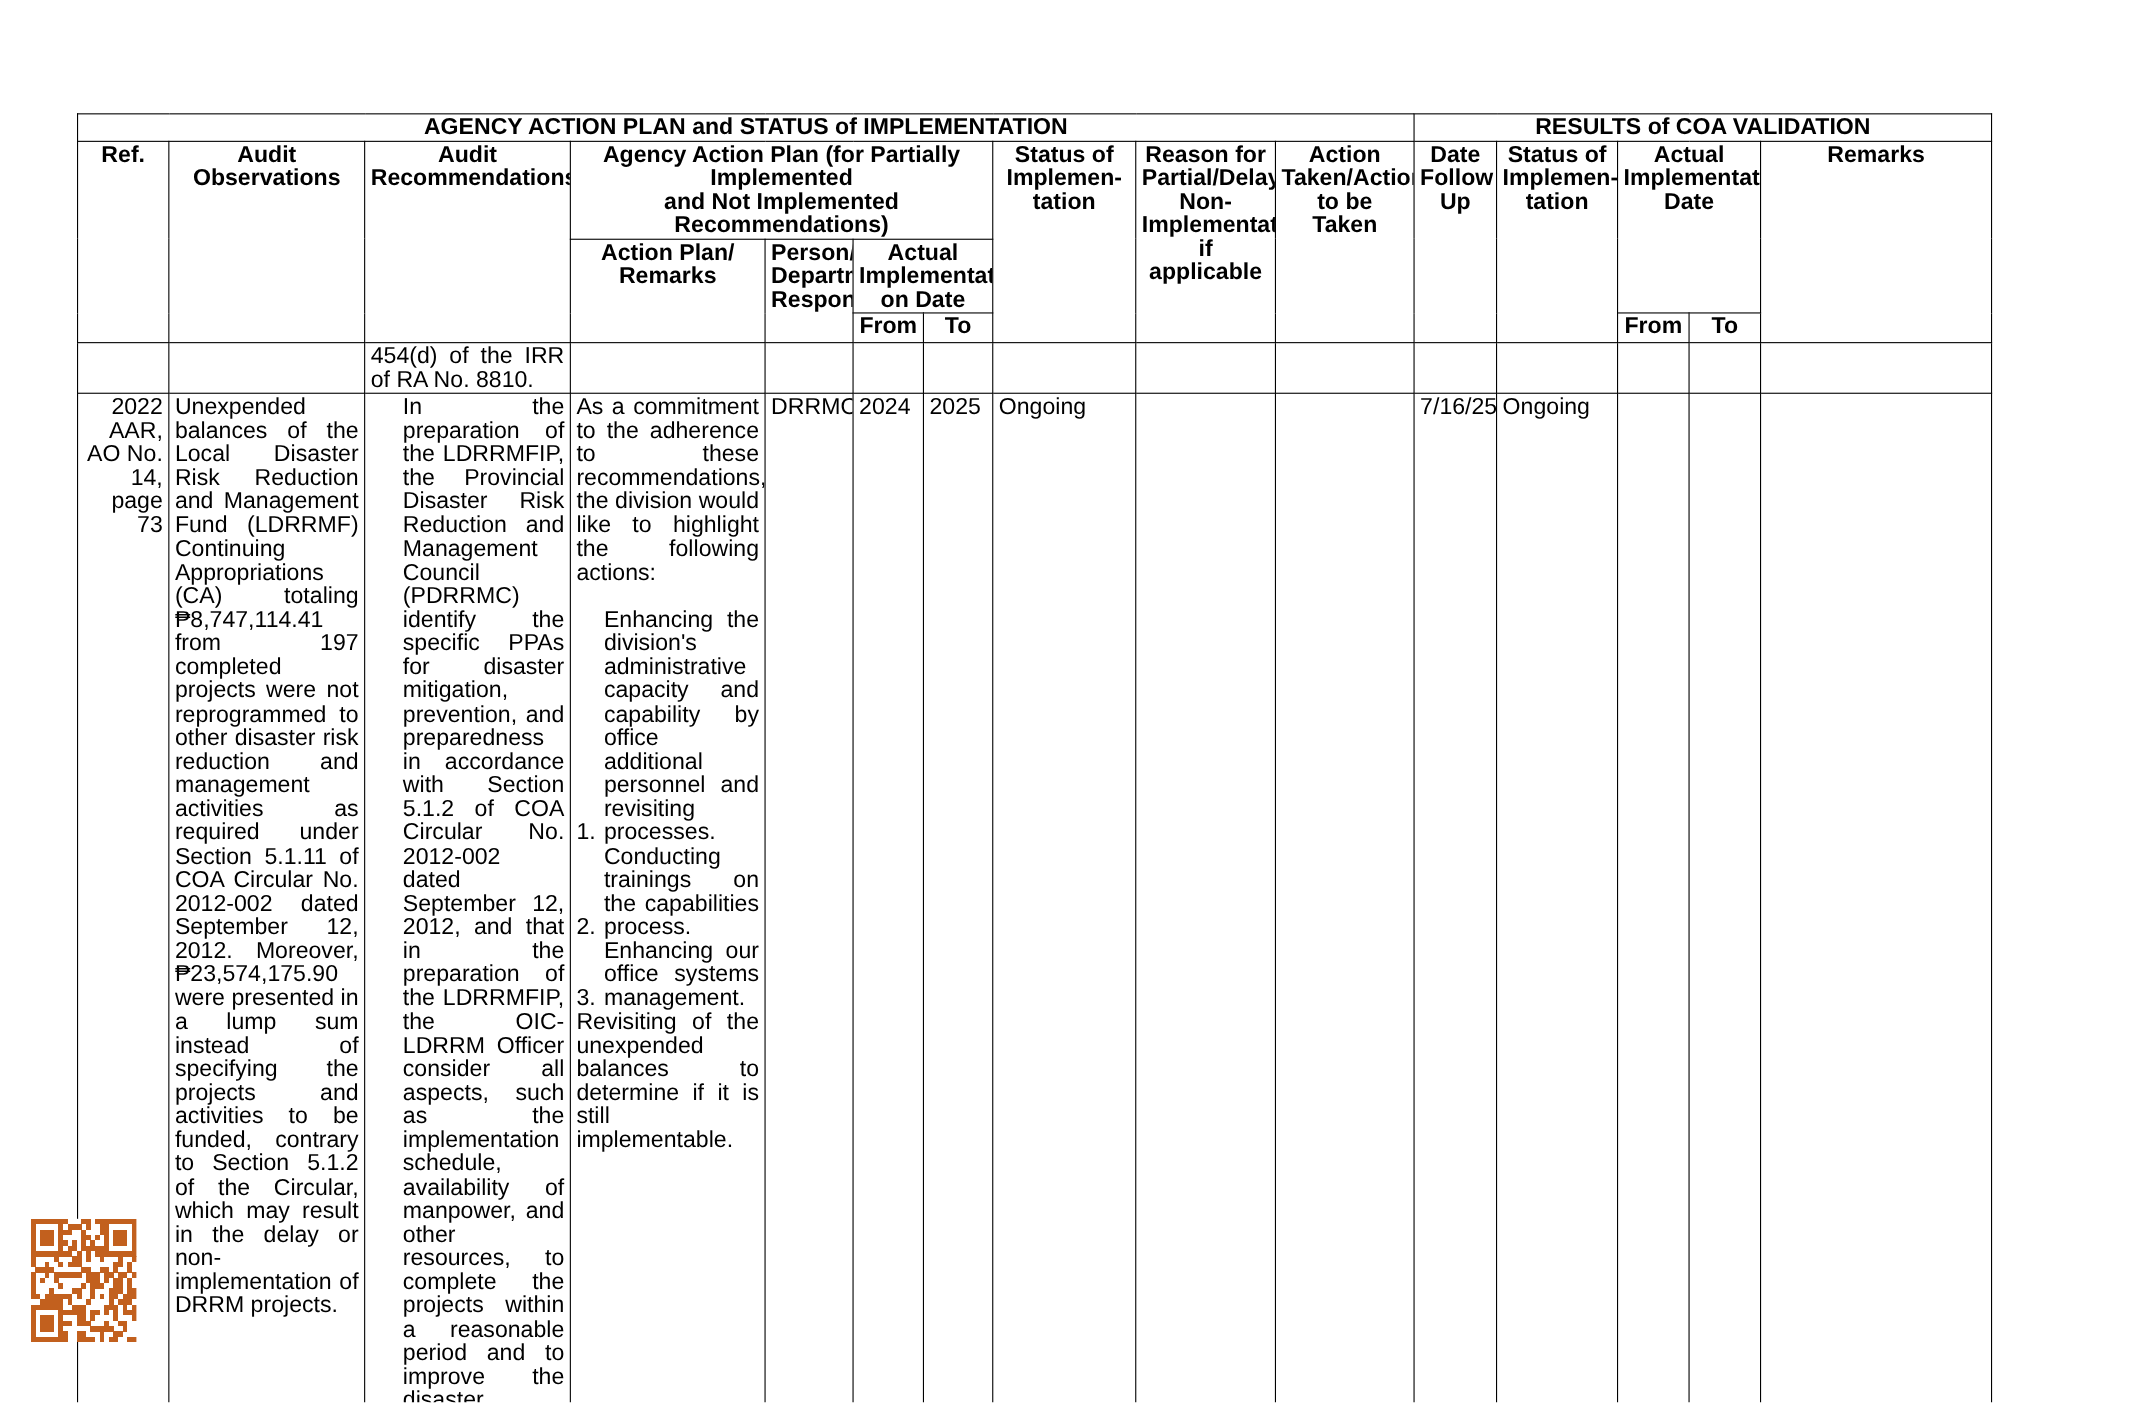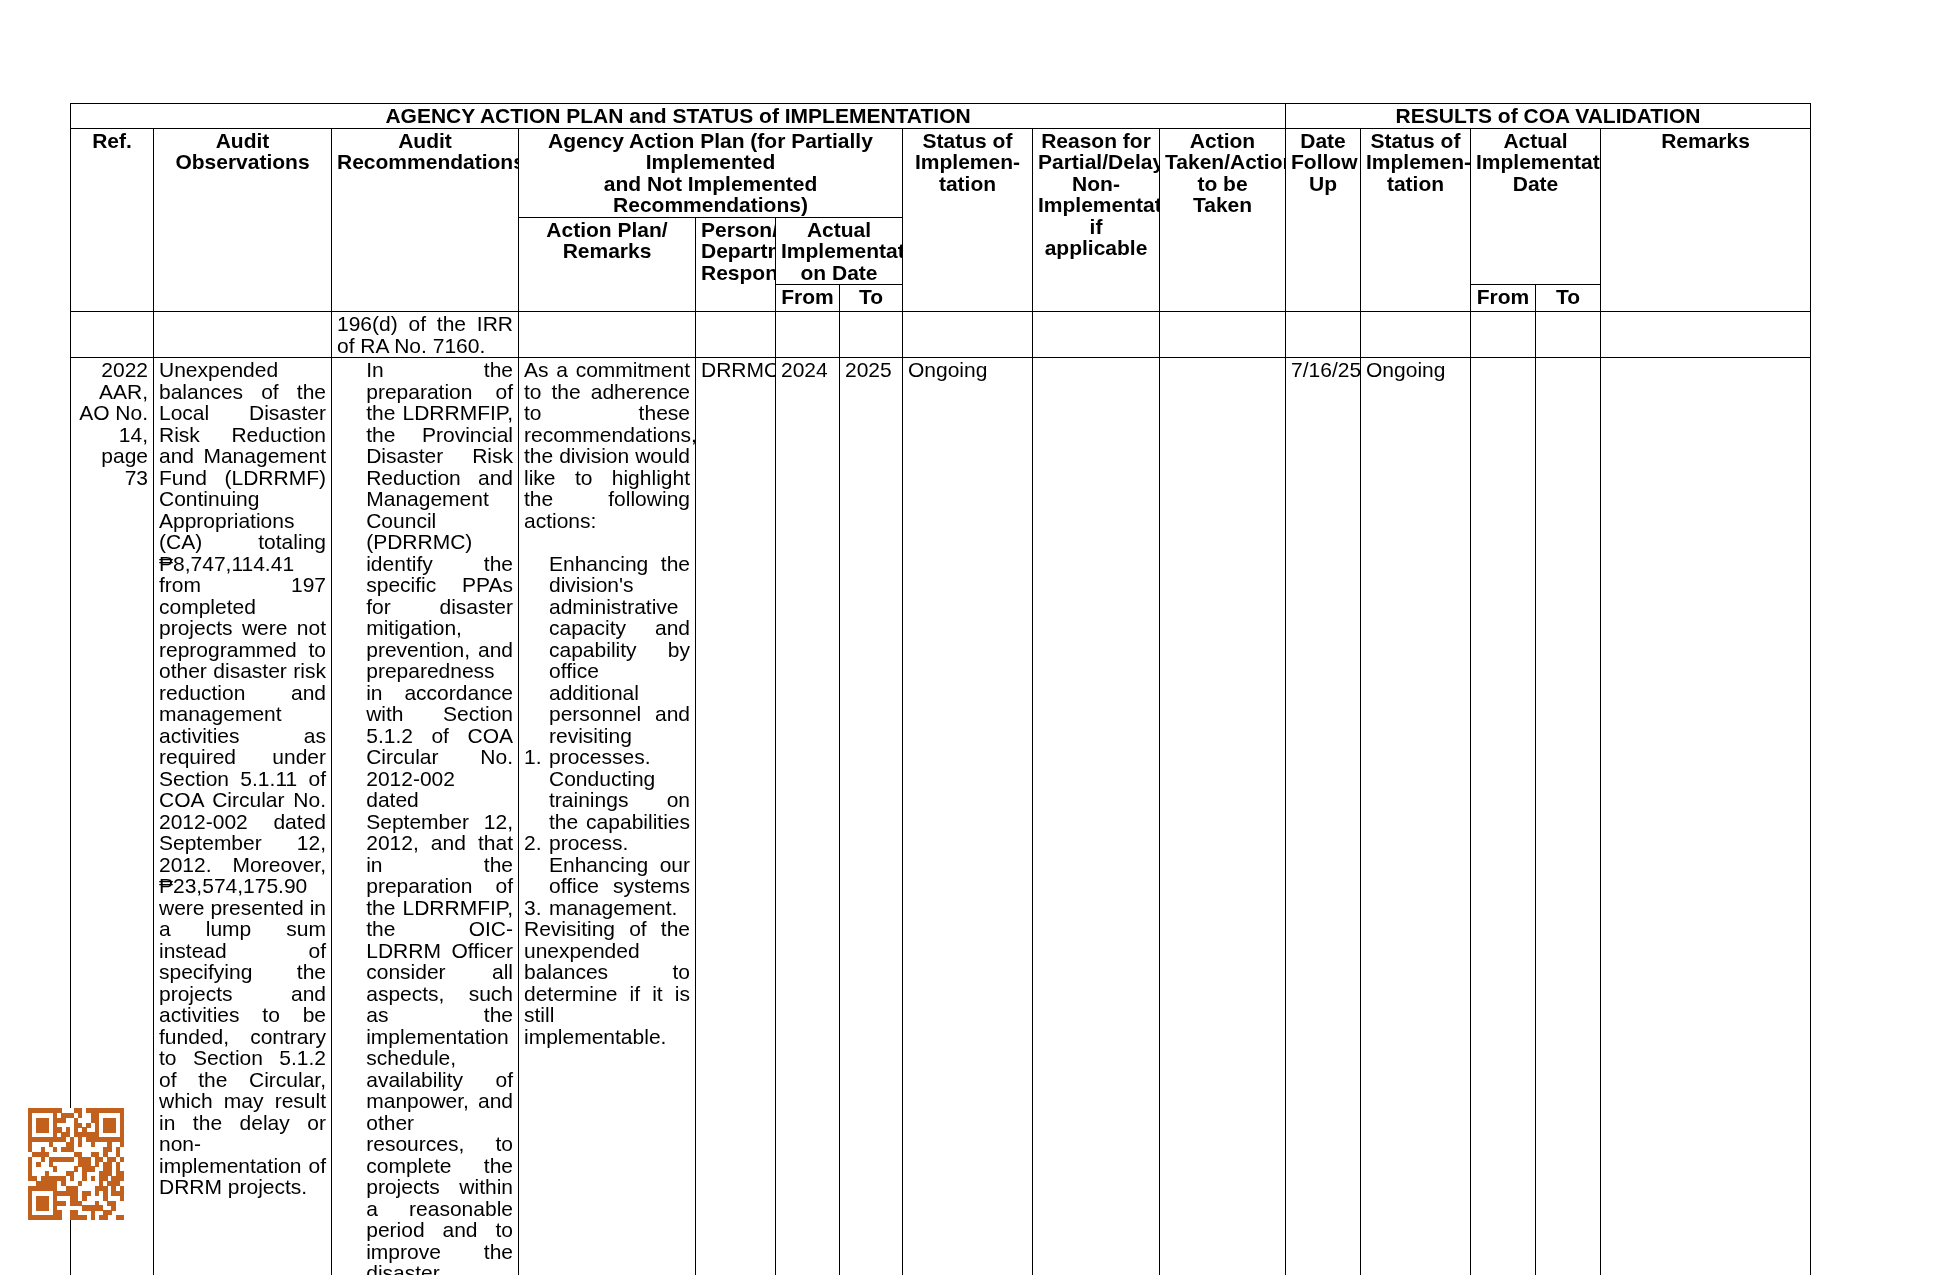--- a/index.html
+++ b/index.html
@@ -126,21 +126,21 @@
     <tr class="r-ft">
       <td class="hd">From</td>
       <td class="hd">To</td>
       <td class="hd">From</td>
       <td class="hd">To</td>
     </tr>
 
     <tr class="r-carry">
       <td></td>
       <td></td>
-      <td class="just">196(d) of the IRR of RA No. 7160.</td>
+      <td class="just">454(d) of the IRR of RA No. 8810.</td>
       <td></td>
       <td></td>
       <td></td>
       <td></td>
       <td></td>
       <td></td>
       <td></td>
       <td></td>
       <td></td>
       <td></td>

